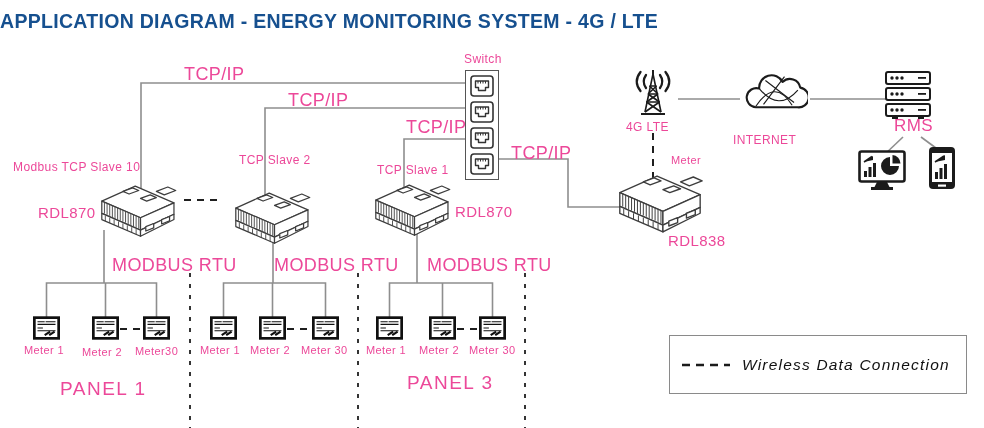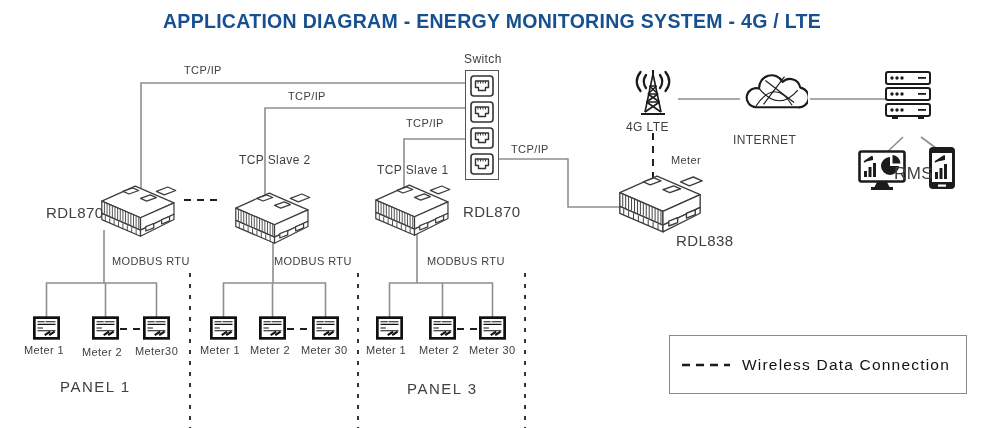--- a/index.html
+++ b/index.html
@@ -2,39 +2,39 @@
 <html><head>
 <meta charset="utf-8">
 <style>
   html,body{margin:0;padding:0;background:#fff;}
   #canvas{
     position:relative;width:984px;height:428px;background:#ffffff;overflow:hidden;
     font-family:"Liberation Sans", sans-serif;color:#1c1c1c;
   }
   #wires{position:absolute;left:0;top:0;z-index:1;}
   .icon{position:absolute;z-index:2;}
-  .lbl{position:absolute;z-index:3;white-space:nowrap;letter-spacing:.4px;color:#404040;}
+  .lbl{position:absolute;z-index:3;white-space:nowrap;letter-spacing:.4px;color:#ec4899;}
   .title{
-    position:absolute;z-index:3;left:0;top:10px;width:100%;text-align:center;
+    position:absolute;z-index:3;left:0;top:10px;width:100%;
     font-size:19.5px;font-weight:bold;color:#16508F;letter-spacing:.3px;
   }
   .fs11{font-size:11px;} .fs12{font-size:12px;} .fs13{font-size:12px;}
-  .fs14{font-size:11px;} .fs15{font-size:15px;margin-left:8px;} .fs17{font-size:17px;margin-top:48px;}
-  .panel-name{font-size:15px;letter-spacing:1.5px;}
+  .fs14{font-size:18px;} .fs15{font-size:15px;} .fs17{font-size:17px;}
+  .panel-name{font-size:19px;letter-spacing:1.5px;}
   .switch-box{
     position:absolute;left:465px;top:70px;width:34px;height:110px;z-index:2;
     background:#fff;border:1.5px solid #555;box-sizing:border-box;
     display:flex;flex-direction:column;align-items:center;justify-content:space-evenly;
   }
   .legend-box{
     position:absolute;left:669px;top:335px;width:298px;height:59px;z-index:3;
     border:1px solid #8a8a8a;box-sizing:border-box;background:#fff;
     display:flex;flex-direction:column;justify-content:space-evenly;padding:2px 0;
   }
-  .legend-row{display:flex;align-items:center;gap:12px;padding-left:12px;}
+  .legend-row{display:flex;align-items:center;gap:12px;padding-left:12px;font-style:italic;}
   .legend-row .txt{font-size:15.5px;letter-spacing:1.2px;color:#111;}
 </style>
 </head>
 <body>
 
 <div id="canvas">
 
   <svg width="0" height="0" style="position:absolute" aria-hidden="true">
     <defs>
       <symbol id="device-logger" viewBox="0 0 100 70">
@@ -133,20 +133,21 @@
     <svg width="88" height="62">
         <use href="#device-logger"></use>
       </svg>
   </div>
   <div class="icon" style="left:610px;top:167px">
     <svg width="98" height="69">
         <use href="#device-logger"></use>
       </svg>
   </div>
 
+  <div class="lbl fs13" style="left:13px;top:160px">Modbus TCP Slave 10</div>
   <div class="lbl fs15" style="left:38px;top:204px">RDL870</div>
   <div class="lbl fs13" style="left:239px;top:153px">TCP Slave 2</div>
   <div class="lbl fs13" style="left:377px;top:163px">TCP Slave 1</div>
   <div class="lbl fs15" style="left:455px;top:203px">RDL870</div>
   <div class="lbl fs11" style="left:671px;top:154px">Meter</div>
   <div class="lbl fs15" style="left:668px;top:232px">RDL838</div>
 
   <div class="icon" style="left:625px;top:64px">
     <svg width="56" height="56" viewBox="0 0 56 56" fill="none">
       <g stroke="#1b1b1b" stroke-width="1.6">
@@ -274,21 +275,21 @@
         <use href="#meter"></use>
       </svg></div>
   <div class="icon" style="left:479px;top:316px"><svg width="27" height="24">
         <use href="#meter"></use>
       </svg></div>
   <div class="lbl fs11" style="left:366px;top:344px">Meter 1</div>
   <div class="lbl fs11" style="left:419px;top:344px">Meter 2</div>
   <div class="lbl fs11" style="left:469px;top:344px">Meter 30</div>
 
   <div class="lbl panel-name" style="left:60px;top:378px">PANEL 1</div>
-  <div class="lbl panel-name" style="left:407px;top:380px">PANEL 3</div>
+  <div class="lbl panel-name" style="left:407px;top:372px">PANEL 3</div>
 
   <div class="legend-box">
     <div class="legend-row">
       <svg width="48" height="6">
         <line x1="0" y1="3" x2="48" y2="3" stroke="#1b1b1b" stroke-width="2.6" stroke-dasharray="8 6"></line>
       </svg>
       <span class="txt">Wireless Data Connection</span>
     </div>
   </div>
 

